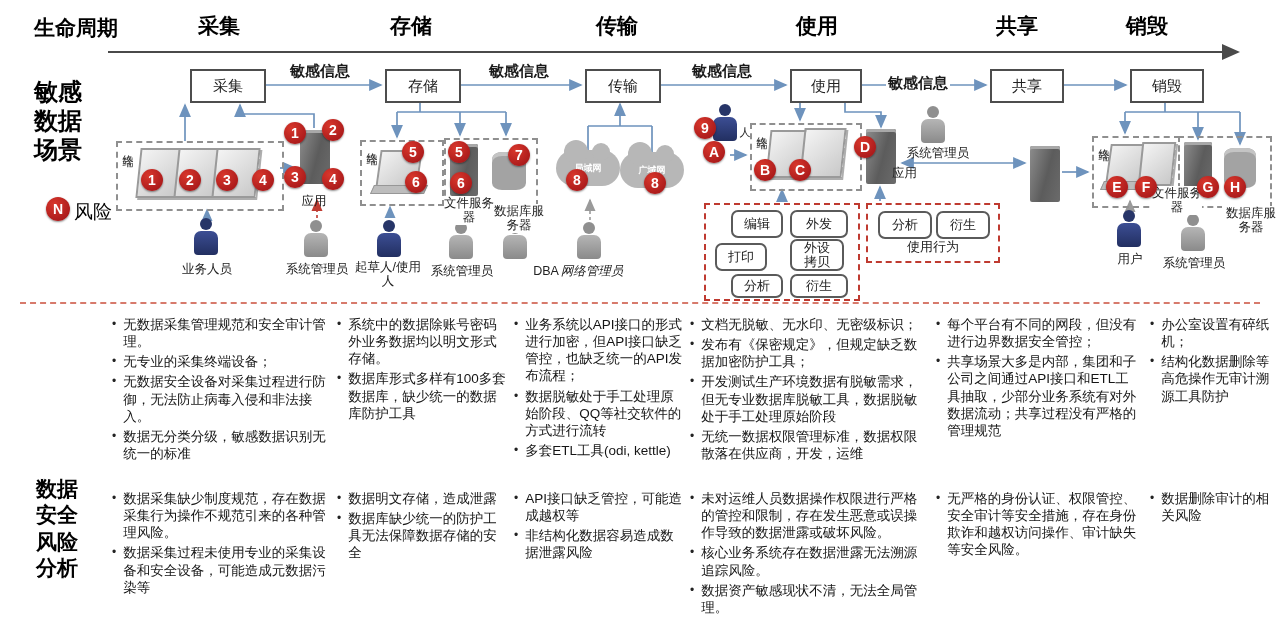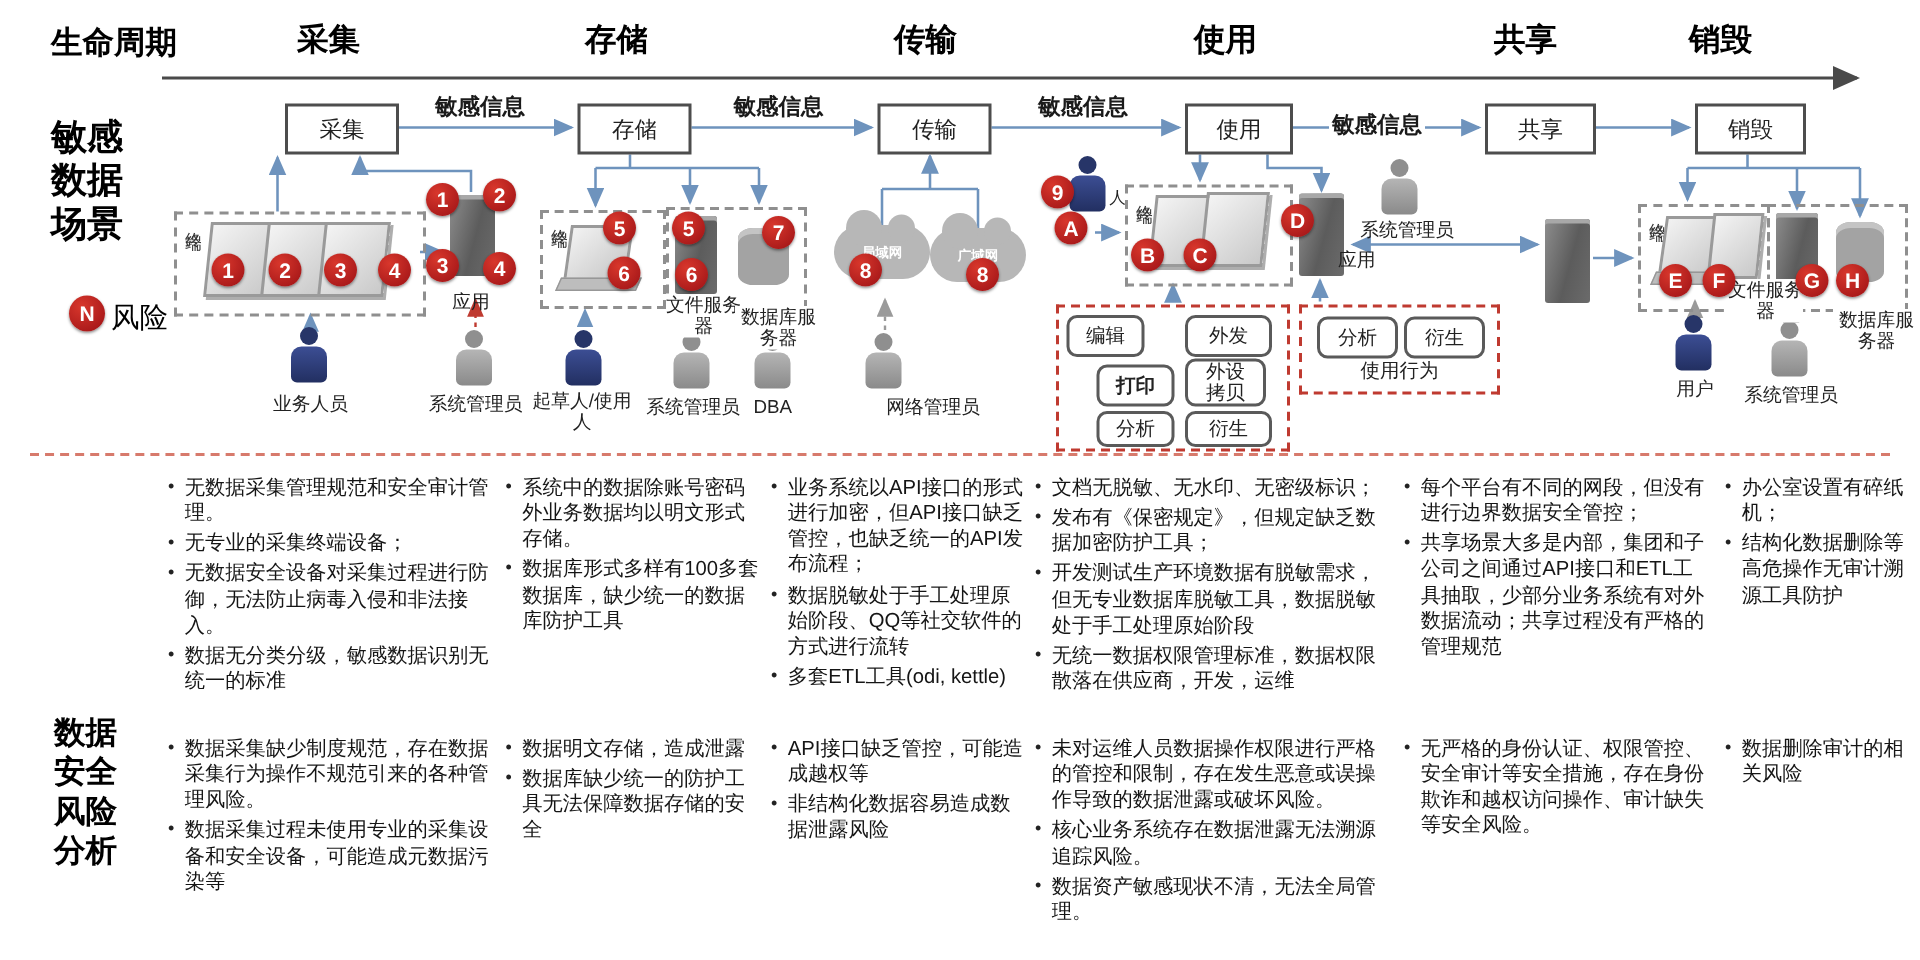--- a/index.html
+++ b/index.html
@@ -170,54 +170,54 @@
   <div class="badge" style="left:448px;top:141px;">5</div>
   <div class="badge" style="left:450px;top:172px;">6</div>
   <div class="badge" style="left:508px;top:144px;">7</div>
   <div class="lbl" style="left:444px;top:196px;width:50px;background:#fff;">文件服务器</div>
   <div class="lbl" style="left:490px;top:204px;width:58px;background:#fff;">数据库服务器</div>
   <div class="person blue" style="left:376px;top:220px;"></div>
   <div class="lbl" style="left:352px;top:260px;width:72px;">起草人/使用人</div>
   <div class="person gray" style="left:448px;top:222px;"></div>
   <div class="lbl" style="left:422px;top:264px;width:80px;">系统管理员</div>
   <div class="person gray" style="left:502px;top:222px;"></div>
-  <div class="lbl" style="left:484px;top:264px;width:44px;text-align:right;">DBA</div>
+  <div class="lbl" style="left:524px;top:264px;width:44px;">DBA</div>
 
   <div class="cloud" style="left:556px;top:150px;width:64px;height:36px;text-align:center;">
     <span>局域网</span>
   </div>
   <div class="cloud" style="left:620px;top:152px;width:64px;height:36px;">
     <span>广域网</span>
   </div>
   <div class="badge" style="left:566px;top:169px;">8</div>
   <div class="badge" style="left:644px;top:172px;">8</div>
   <div class="person gray" style="left:576px;top:222px;"></div>
-  <div class="lbl" style="left:582px;top:264px;width:80px;">网络管理员</div>
+  <div class="lbl" style="left:552px;top:264px;width:80px;font-style:italic;">网络管理员</div>
 
   <div class="person blue" style="left:712px;top:104px;"></div>
   <div class="lbl" style="left:738px;top:126px;width:14px;font-size:11px;">人</div>
   <div class="badge" style="left:694px;top:117px;">9</div>
   <div class="badge" style="left:703px;top:141px;">A</div>
   <div class="tbox" style="left:750px;top:123px;width:108px;height:64px;"></div>
   <div class="vlab" style="left:754px;top:128px;">终端</div>
   <div class="monitor" style="left:768px;top:130px;width:36px;height:44px;"></div>
   <div class="monitor" style="left:802px;top:128px;width:38px;height:46px;"></div>
   <div class="badge" style="left:754px;top:159px;">B</div>
   <div class="badge" style="left:789px;top:159px;">C</div>
   <div class="server" style="left:866px;top:129px;width:30px;height:55px;"></div>
   <div class="badge" style="left:854px;top:136px;">D</div>
   <div class="lbl" style="left:892px;top:166px;width:32px;text-align:left;">应用</div>
   <div class="person gray" style="left:920px;top:106px;"></div>
   <div class="lbl" style="left:896px;top:146px;width:84px;">系统管理员</div>
 
   <div class="rbox" style="left:704px;top:203px;width:152px;height:94px;"></div>
   <div class="vtitle" style="left:710px;top:212px;">使用行为</div>
-  <div class="btn" style="left:711px;top:210px;width:48px;height:24px;text-align:center;">编辑</div>
+  <div class="btn" style="left:731px;top:210px;width:48px;height:24px;text-align:center;">编辑</div>
   <div class="btn" style="left:790px;top:210px;width:54px;height:24px;">外发</div>
-  <div class="btn" style="left:731px;top:243px;width:48px;height:24px;font-weight:bold;">打印</div>
+  <div class="btn" style="left:715px;top:243px;width:48px;height:24px;">打印</div>
   <div class="btn" style="left:790px;top:239px;width:54px;height:32px;padding:0 6px;box-sizing:border-box;">外设拷贝</div>
   <div class="btn" style="left:731px;top:274px;width:48px;height:20px;">分析</div>
   <div class="btn" style="left:790px;top:274px;width:54px;height:20px;">衍生</div>
 
   <div class="rbox" style="left:866px;top:203px;width:130px;height:56px;"></div>
   <div class="btn" style="left:878px;top:211px;width:50px;height:24px;">分析</div>
   <div class="btn" style="left:936px;top:211px;width:50px;height:24px;">衍生</div>
   <div class="lbl" style="left:898px;top:240px;width:70px;font-size:13px;">使用行为</div>
 
   <div class="server" style="left:1030px;top:146px;width:30px;height:56px;"></div>

